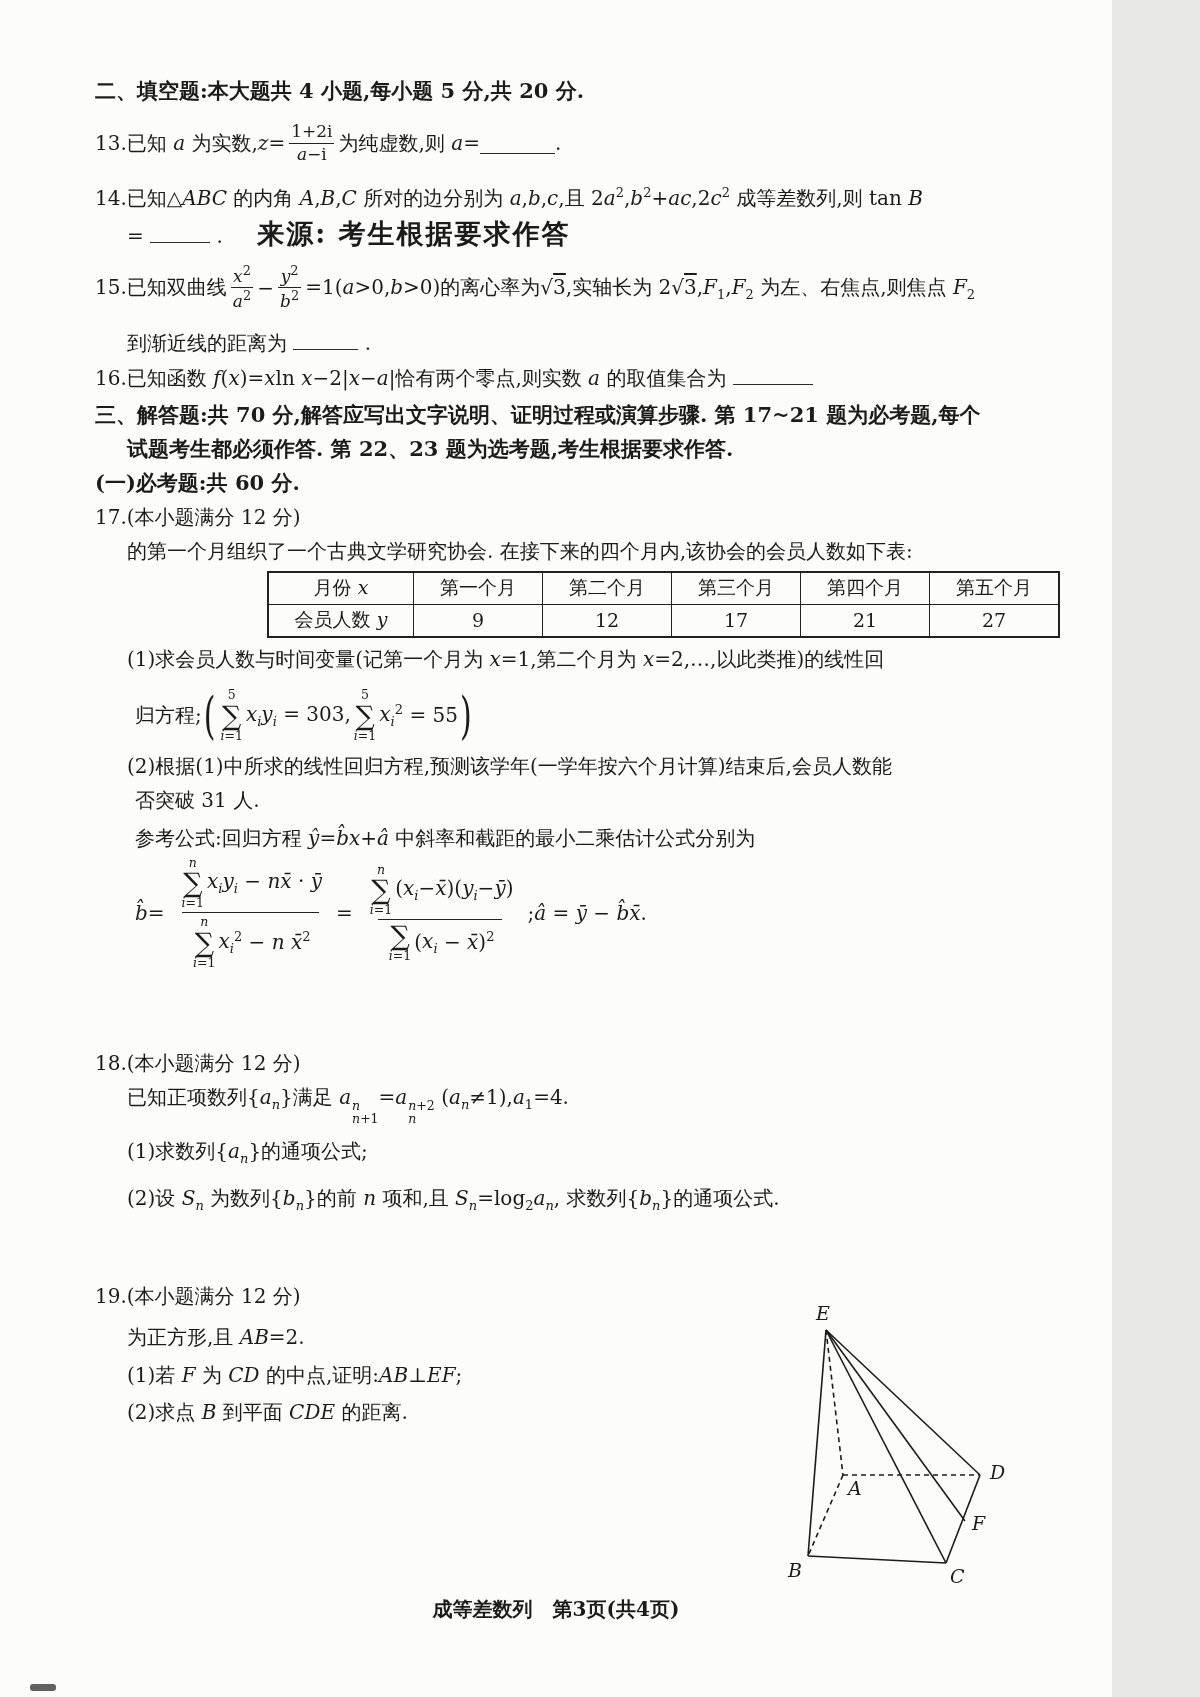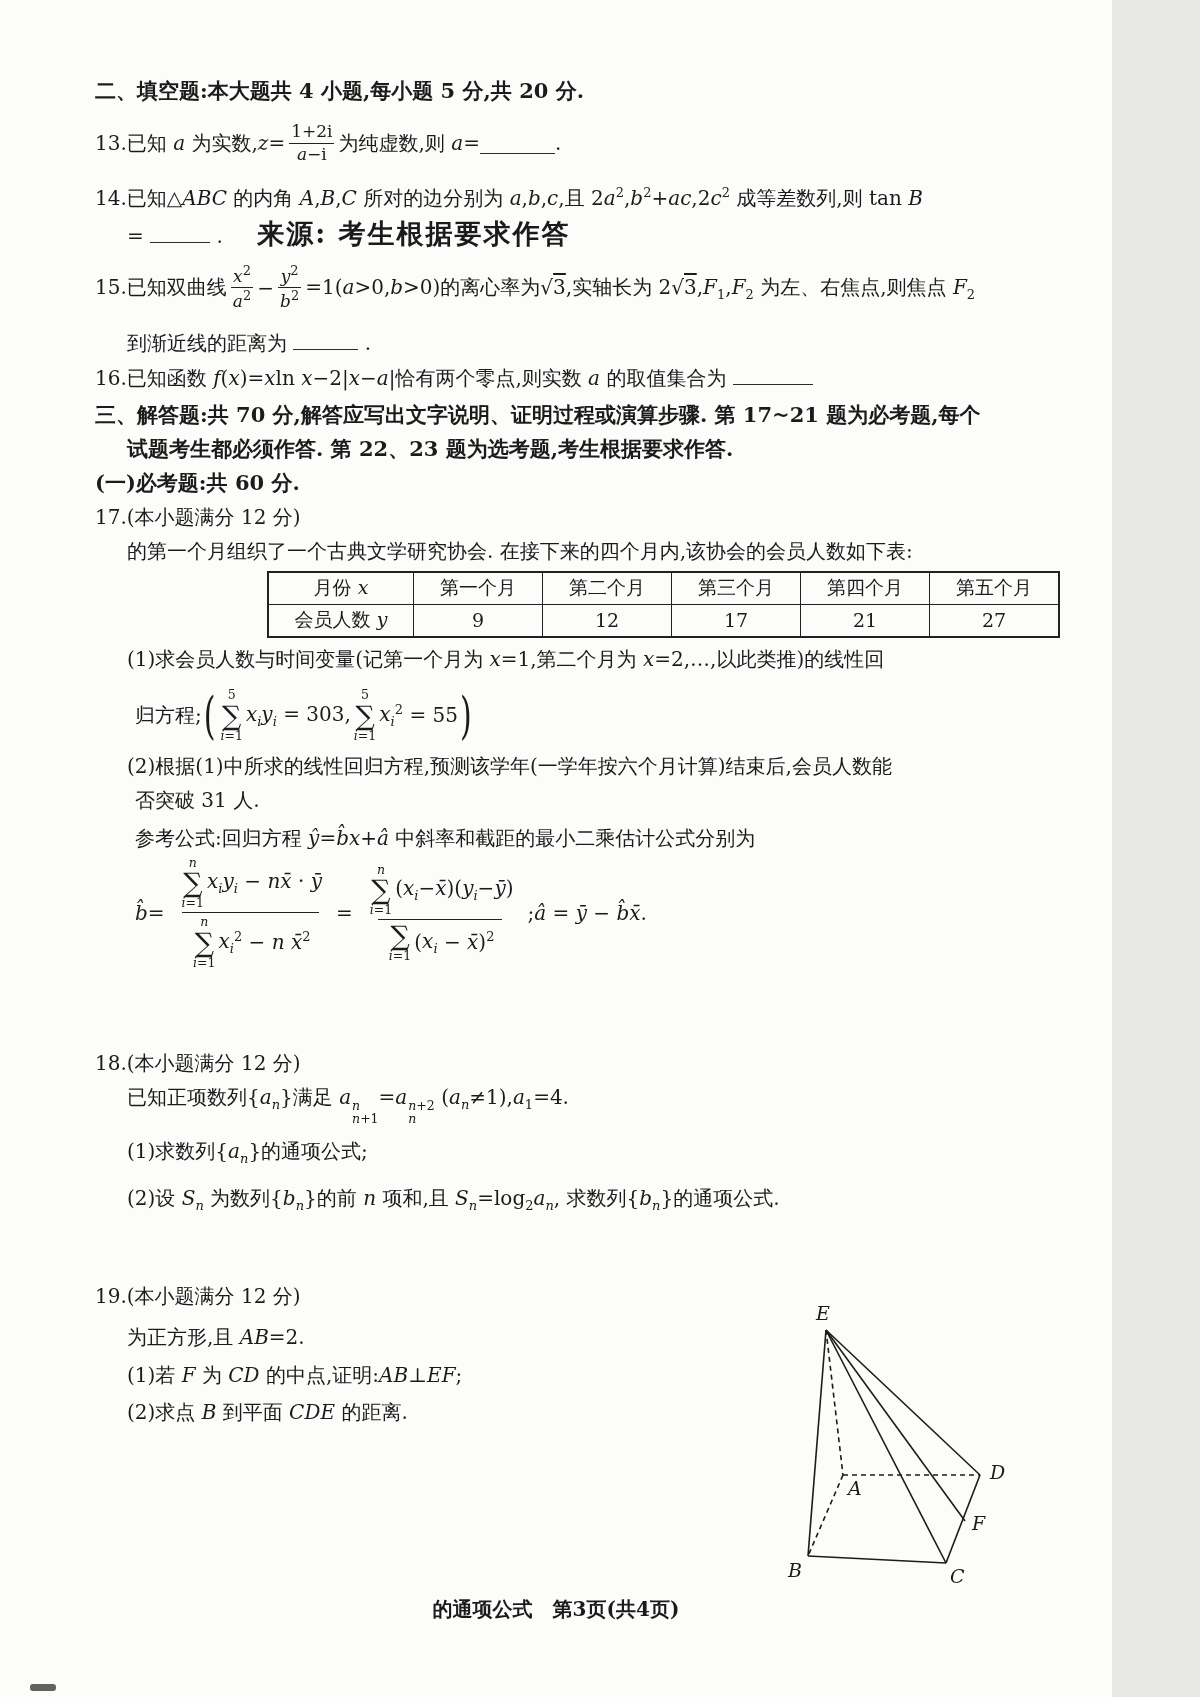--- a/index.html
+++ b/index.html
@@ -223,15 +223,15 @@
         <text x="38" y="27">E</text>
         <text x="70" y="202">A</text>
         <text x="10" y="284">B</text>
         <text x="172" y="290">C</text>
         <text x="212" y="186">D</text>
         <text x="194" y="237">F</text>
       </g>
     </svg>
   </div>
 
-  <div class="footer">的通项公式　第3页(共4页)</div>
+  <div class="footer">成等差数列　第3页(共4页)</div>
   <div class="speck"></div>
 </div>
 
 </body></html>

